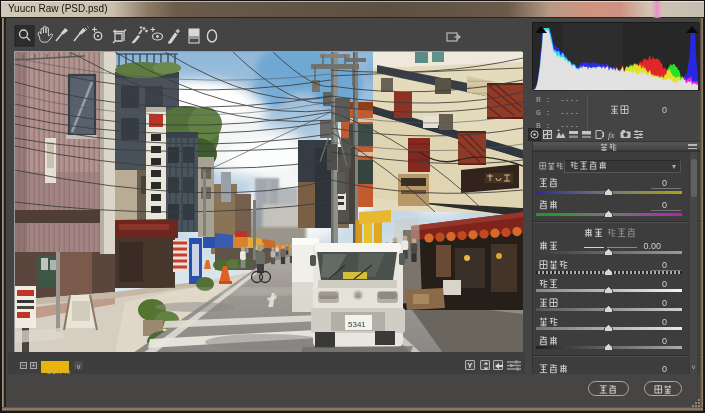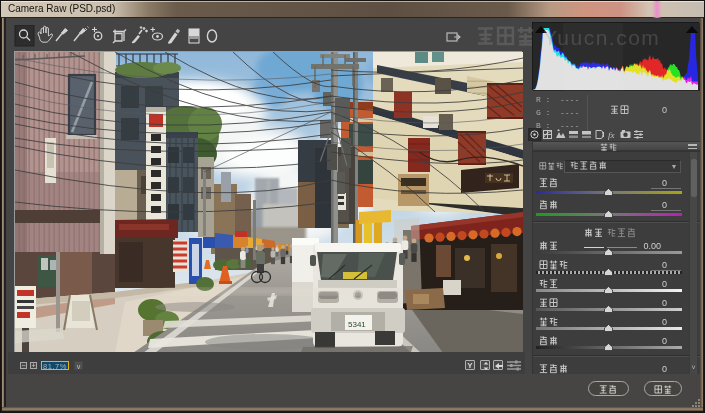--- a/index.html
+++ b/index.html
@@ -18,21 +18,21 @@
 #dlg{position:absolute;left:4px;top:18px;width:697px;height:390px;background:#444444;}
 
 #toolbar{position:absolute;left:7px;top:7px;height:24px;}
 
 #photo{position:absolute;left:10px;top:33px;width:508px;height:301px;border:1px solid #9c9c9c;background:#888;}
 
 #fsico{position:absolute;left:442px;top:11px;width:15px;height:12px;}
 
 #zoomrow{position:absolute;left:10px;top:340px;width:510px;height:16px;color:#b5b5b5;font-size:9px;}
 .zbtn{position:absolute;top:4px;width:7px;height:7px;border:1px solid #a8a8a8;background:#4a4a4a;color:#ccc;font-size:7px;line-height:5px;text-align:center;}
-#zoomsel{position:absolute;left:27px;top:3px;width:28px;height:9px;background:#0c4a6e;border:1px solid #eab308;color:#b4b2b0;font-size:7.5px;text-align:center;line-height:9px;letter-spacing:0.5px;}
+#zoomsel{position:absolute;left:27px;top:3px;width:28px;height:9px;background:#0c4a6e;border:6px solid #eab308;color:#b4b2b0;font-size:7.5px;text-align:center;line-height:9px;letter-spacing:0.5px;}
 #zoomdd{position:absolute;left:60px;top:3px;width:9px;height:9px;background:#505050;border:1px solid #454545;color:#bbb;font-size:7px;text-align:center;line-height:9px;}
 
 .rb{position:absolute;top:2px;width:10px;height:10px;border:1px solid #b0b0b0;border-radius:1px;background:#4a4a4a;color:#d8d8d8;font-size:8px;line-height:10px;text-align:center;font-weight:bold;}
 
 #panel{position:absolute;left:526px;top:2px;width:171px;height:372px;}
 #hist{position:absolute;left:2px;top:2px;width:167px;height:68px;background:#242424;border:1px solid #1a1a1a;}
 #rgbrow{position:absolute;left:4px;top:75px;width:167px;height:38px;font-size:8px;color:#adadad;}
 #tabs{position:absolute;left:-2px;top:108px;width:169px;height:13px;}
 #hdr{position:absolute;left:2px;top:121px;width:169px;height:10px;padding-right:16px;background:linear-gradient(180deg,#565656,#454545);border:1px solid #353535;color:#d6d6d6;font-size:8.5px;text-align:center;line-height:9px;}
 #pbody{position:absolute;left:2px;top:131px;width:169px;height:224px;background:#3d3d3d;border:1px solid #333;}
@@ -47,21 +47,21 @@
 
 #footer{position:absolute;left:0px;top:356px;width:697px;height:34px;background:#474544;}
 .fbtn{position:absolute;top:7px;height:15px;border:1px solid #a8a8a8;border-radius:8px;background:#45433f;color:#e0e0e0;font-size:9px;text-align:center;line-height:14px;}
 #wm{position:absolute;left:476px;top:26px;font-size:21px;color:#989898;opacity:0.27;letter-spacing:1.5px;white-space:nowrap;z-index:60;}
 </style></head>
 <body>
 <div id="win">
   <div id="titlebar">
       <div class="hl"></div>
       <div class="pink"></div>
-      <div class="txt">Camera Raw (PSD.psd)</div>
+      <div class="txt">Yuucn Raw (PSD.psd)</div>
     </div>
   <div id="dlg">
 
     <div id="toolbar">
         <svg width="215" height="24" style="position:absolute;left:0;top:0">
 <rect x="4" y="0" width="19" height="21" fill="#2d2d2d" stroke="#232323"></rect>
 <g stroke="#d4d4d4" stroke-width="1.3" fill="none">
  <circle cx="12.5" cy="9" r="4"></circle>
             <path d="M15.5,12 L19,15.5"></path>
 </g>
@@ -844,32 +844,19 @@
      <g fill="#8a8578">
           <rect x="6" y="0" width="2" height="2"></rect>
           <rect x="3" y="3" width="2" height="2"></rect>
           <rect x="6" y="3" width="2" height="2"></rect>
           <rect x="0" y="6" width="2" height="2"></rect>
           <rect x="3" y="6" width="2" height="2"></rect>
           <rect x="6" y="6" width="2" height="2"></rect>
         </g>
     </svg>
   </div>
-  <div id="wm"><svg width="60" height="20" style="vertical-align:top">
-        <g stroke="#989898" stroke-width="1.18" fill="none">
-          <g transform="translate(0,0) scale(2.111)">
-            <path d="M1,1.2 L8,1.2 M4.5,1.2 L4.5,8.8 M1.5,4.2 L7.5,4.2 M1,8.3 L8,8.3 M2.2,6.2 L6.8,6.2"></path>
-          </g>
-          <g transform="translate(20,0) scale(2.111)">
-            <path d="M1,0.8 L8,0.8 L8,8.5 L1,8.5 Z M1,4.5 L8,4.5 M4.5,0.8 L4.5,8.5"></path>
-          </g>
-          <g transform="translate(40,0) scale(2.111)">
-            <path d="M0.8,2 L8.2,2 M2.5,0.5 L2.5,3.4 M6.5,0.5 L6.5,3.4 M1.5,5 L7.5,5 M1.5,7.2 L7.5,7.2 M4.5,3.4 L4.5,8.8 M1.5,8.8 L7.5,8.8"></path>
-          </g>
-        </g>
-      </svg><span style="vertical-align:top;"> Yuucn.com</span></div>
   <div id="frame">
       <div class="l"></div>
       <div style="position:absolute;left:3px;top:17px;bottom:2px;width:2px;background:#242220;"></div>
       <div class="r"></div>
       <div class="b"></div>
     </div>
 </div>
 
 </body></html>

